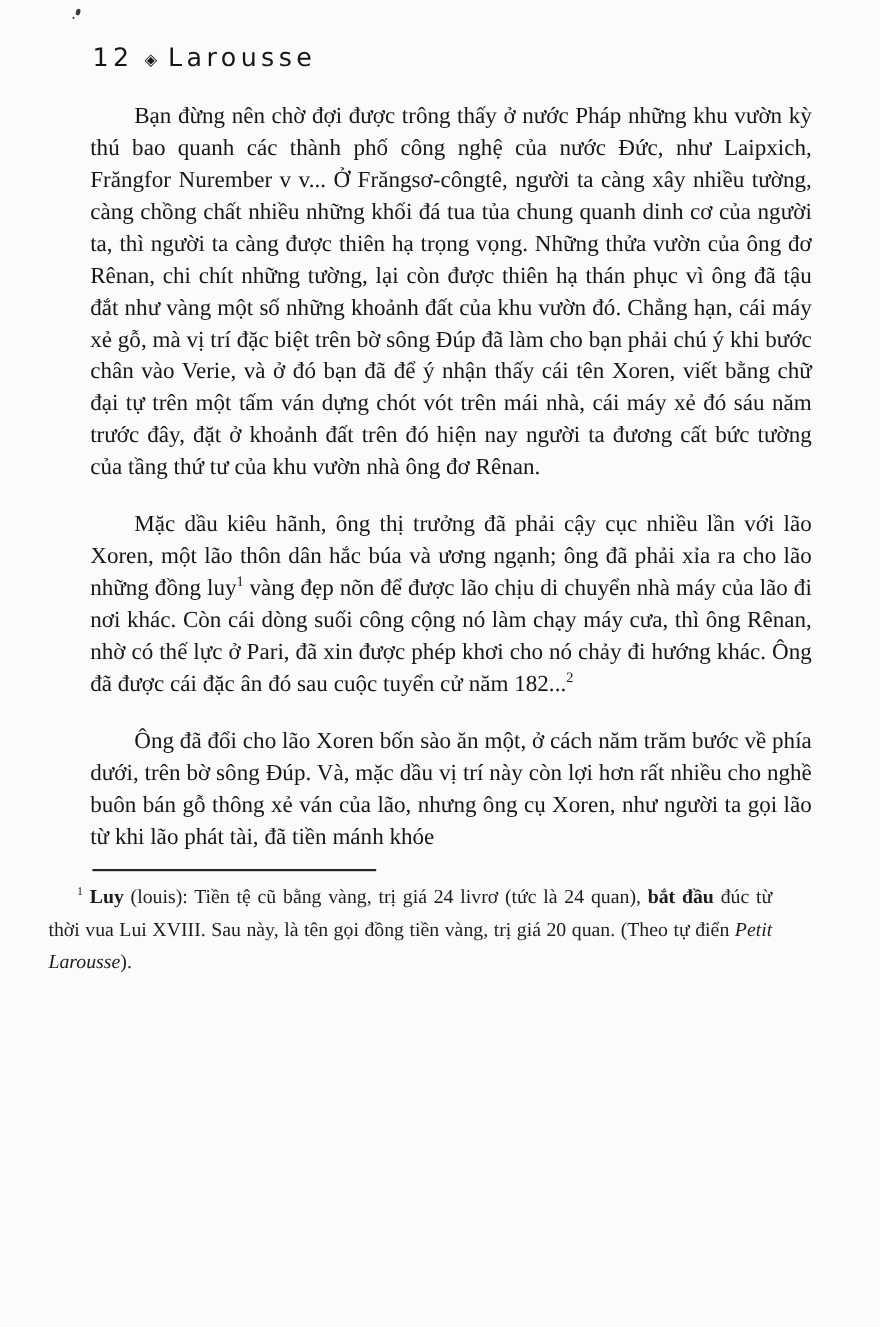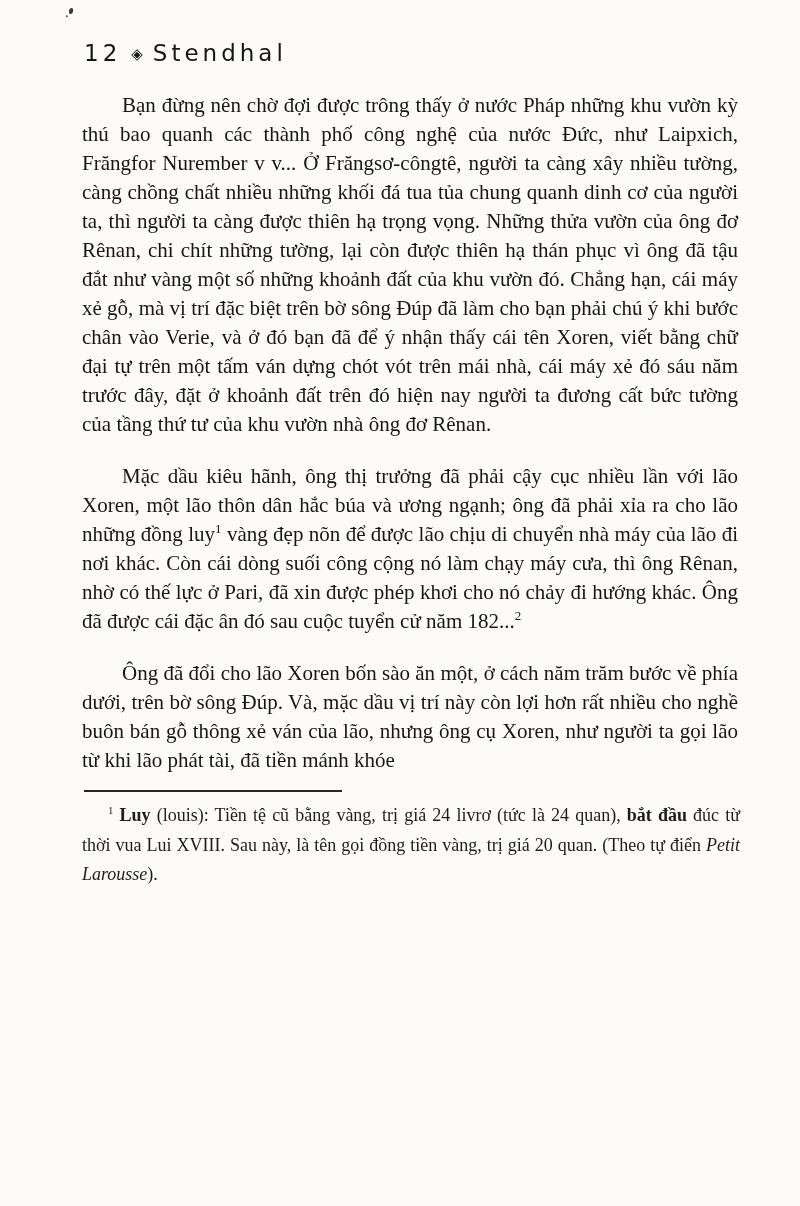--- a/index.html
+++ b/index.html
@@ -76,21 +76,21 @@
     line-height: 0;
     vertical-align: super;
   }
   hr.fn-rule {
     margin: 15px 0 0 84px;
     width: 258px;
     border: 0;
     border-top: 2px solid #262626;
   }
   section.footnotes {
-    margin: 9px 0 0 82px;
+    margin: 9px 0 0 44px;
     width: 658px;
     font-size: 18px;
     line-height: 29.5px;
     color: #1d1d1d;
   }
   section.footnotes p.fn {
     margin: 0;
     text-align: justify;
     text-indent: 26px;
   }
@@ -103,21 +103,21 @@
   section.footnotes i { font-style: italic; }
 </style>
 </head>
 <body>
 
 <div class="speck"></div>
 
 <header class="running-head">
   <span>12</span>
   <span class="diamond">◈</span>
-  <span>Stendhal</span>
+  <span>Larousse</span>
 </header>
 
 <main class="body-text">
   <p>Bạn đừng nên chờ đợi được trông thấy ở nước Pháp những khu vườn kỳ thú bao quanh các thành phố công nghệ của nước Đức, như Laipxich, Frăngfor Nurember v v... Ở Frăngsơ-côngtê, người ta càng xây nhiều tường, càng chồng chất nhiều những khối đá tua tủa chung quanh dinh cơ của người ta, thì người ta càng được thiên hạ trọng vọng. Những thửa vườn của ông đơ Rênan, chi chít những tường, lại còn được thiên hạ thán phục vì ông đã tậu đắt như vàng một số những khoảnh đất của khu vườn đó. Chẳng hạn, cái máy xẻ gỗ, mà vị trí đặc biệt trên bờ sông Đúp đã làm cho bạn phải chú ý khi bước chân vào Verie, và ở đó bạn đã để ý nhận thấy cái tên Xoren, viết bằng chữ đại tự trên một tấm ván dựng chót vót trên mái nhà, cái máy xẻ đó sáu năm trước đây, đặt ở khoảnh đất trên đó hiện nay người ta đương cất bức tường của tầng thứ tư của khu vườn nhà ông đơ Rênan.</p>
   <p><span>Mặc dầu kiêu hãnh, ông thị trưởng đã phải cậy cục nhiều lần với lão Xoren, một lão thôn dân hắc búa và ương ngạnh; ông đã phải xỉa ra cho lão những đồng luy</span><sup class="fnref">1</sup><span> vàng đẹp nõn để được lão chịu di chuyển nhà máy của lão đi nơi khác. Còn cái dòng suối công cộng nó làm chạy máy cưa, thì ông Rênan, nhờ có thế lực ở Pari, đã xin được phép khơi cho nó chảy đi hướng khác. Ông đã được cái đặc ân đó sau cuộc tuyển cử năm 182...</span><sup class="fnref">2</sup></p>
   <p>Ông đã đổi cho lão Xoren bốn sào ăn một, ở cách năm trăm bước về phía dưới, trên bờ sông Đúp. Và, mặc dầu vị trí này còn lợi hơn rất nhiều cho nghề buôn bán gỗ thông xẻ ván của lão, nhưng ông cụ Xoren, như người ta gọi lão từ khi lão phát tài, đã tiền mánh khóe</p>
 </main>
 
 <hr class="fn-rule">
 

